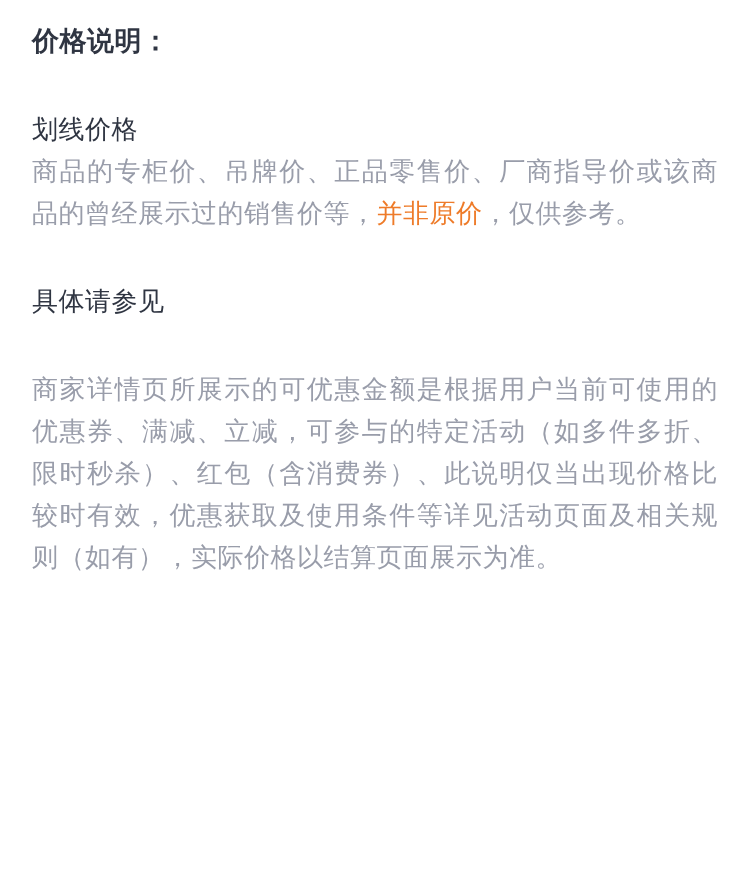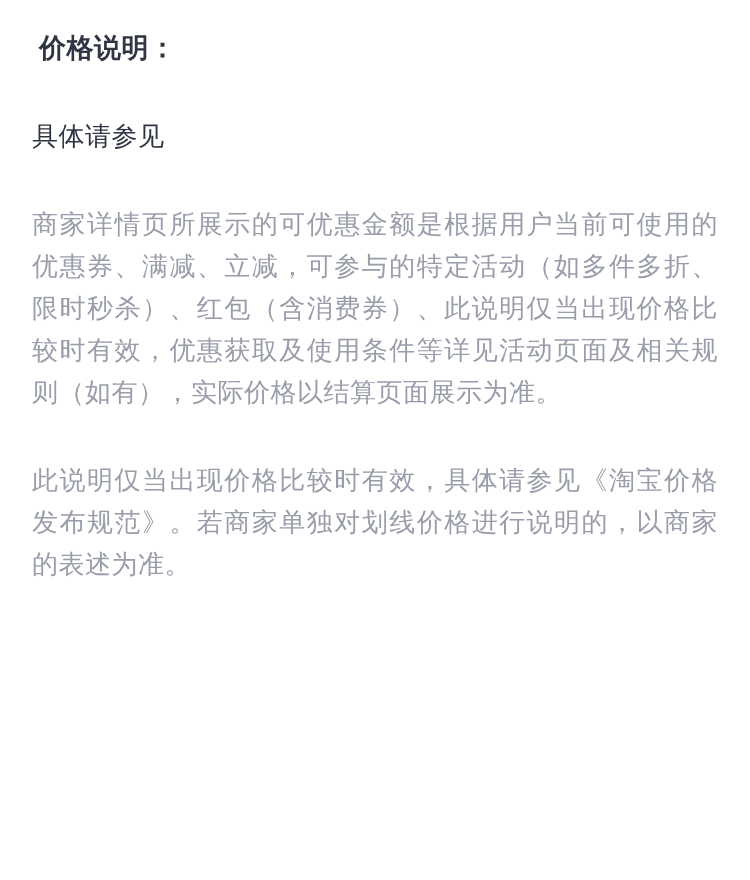--- a/index.html
+++ b/index.html
@@ -17,21 +17,21 @@
   .doc {
     box-sizing: border-box;
     width: 750px;
     padding: 20px 32px 30px 32px;
     font-size: 26px;
     line-height: 42px;
     color: #999daa;
     letter-spacing: 0.5px;
   }
   .title {
-    margin: 7px;
+    margin: 0;
     font-size: 27px;
     font-weight: 600;
     line-height: 42px;
     color: #2f3542;
   }
   .section {
     margin-top: 46px;
   }
   .heading {
     margin: 0;
@@ -51,26 +51,27 @@
     color: #ee7b29;
   }
 </style>
 </head>
 <body>
 
 <div class="doc">
 
   <h1 class="title">价格说明：</h1>
 
+  <div class="section">
+    <h2 class="heading">划线价格</h2>
+    <p class="para"><span>商品的专柜价、吊牌价、正品零售价、厂商指导价或该商品的曾经展示过的销售价等，</span><span class="hl">并非原价</span><span>，仅供参考。</span></p>
+  </div>
 
   <div class="section">
     <h2 class="heading">具体请参见</h2>
   </div>
 
   <div class="section">
     <p class="para"><span>商家详情页所展示的可优惠金额是根据用户当前可使用的优惠券、满减、立减，可参与的特定活动（如多件多折、限时秒杀）、红包（含消费券）、此说明仅当出现价格比较时有效，优惠获取及使用条件等详见活动页面及相关规则（如有），实际价格以结算页面展示为准。</span></p>
   </div>
 
-  <div class="section">
-    <p class="para"><span>此说明仅当出现价格比较时有效，具体请参见《淘宝价格发布规范》。若商家单独对划线价格进行说明的，以商家的表述为准。</span></p>
-  </div>
 
 </div>
 
 </body></html>

